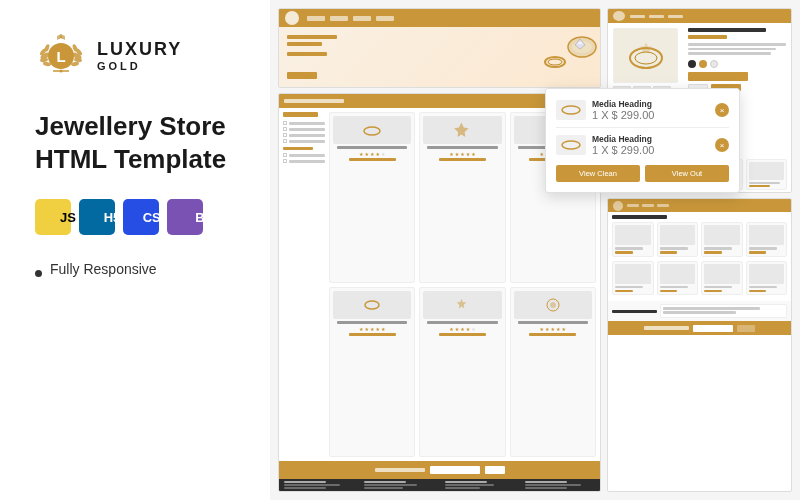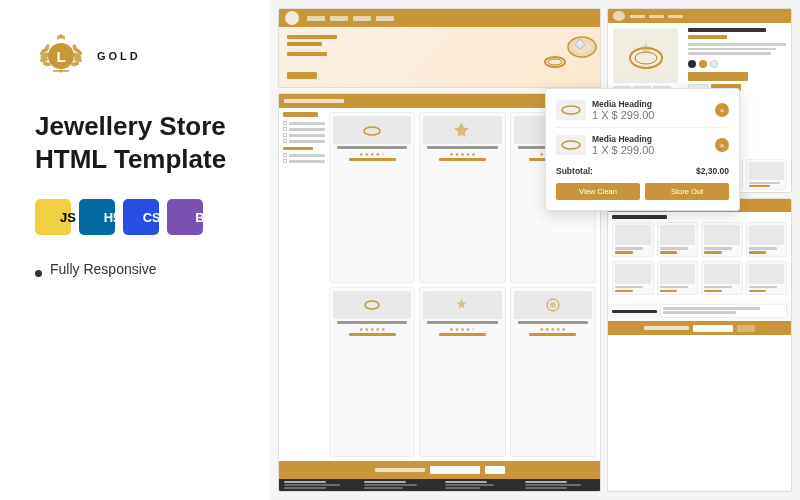--- a/index.html
+++ b/index.html
@@ -660,20 +660,21 @@
 
         <circle cx="26" cy="26" r="13" fill="#c9973a"></circle>
 
         <text x="26" y="32" text-anchor="middle" font-size="15" font-weight="900" fill="#fff" font-family="Arial">L</text>
 
         <line x1="18" y1="41" x2="34" y2="41" stroke="#c9973a" stroke-width="1.5"></line>
         <circle cx="26" cy="41" r="1.5" fill="#c9973a"></circle>
       </svg>
     </div>
     <div class="logo-text">
+      <span class="logo-luxury">LUXURY</span>
       <span class="logo-gold">GOLD</span>
     </div>
   </div>
 
   <div class="product-title">Jewellery Store HTML Template</div>
 
   <div class="tech-icons">
     <div class="tech-badge badge-js">
       <span>JS</span>
     </div>
@@ -1090,24 +1091,20 @@
             <ellipse cx="12" cy="7" rx="9" ry="4" fill="none" stroke="#c9973a" stroke-width="1.5"></ellipse>
           </svg>
       </div>
       <div class="cart-item-info">
         <div class="cart-item-title">Media Heading</div>
         <div class="cart-item-qty">1 X $ 299.00</div>
       </div>
       <div class="cart-close-btn">×</div>
     </div>
 
-    <div class="cart-subtotal">
-      <span>Subtotal:</span>
-      <span>$2,30.00</span>
-    </div>
 
     <div class="cart-buttons">
       <div class="btn-view-cart">View Clean</div>
-      <div class="btn-checkout">Store Out</div>
+      <div class="btn-checkout">View Out</div>
     </div>
   </div>
 
 </div>
 
 </body></html>

